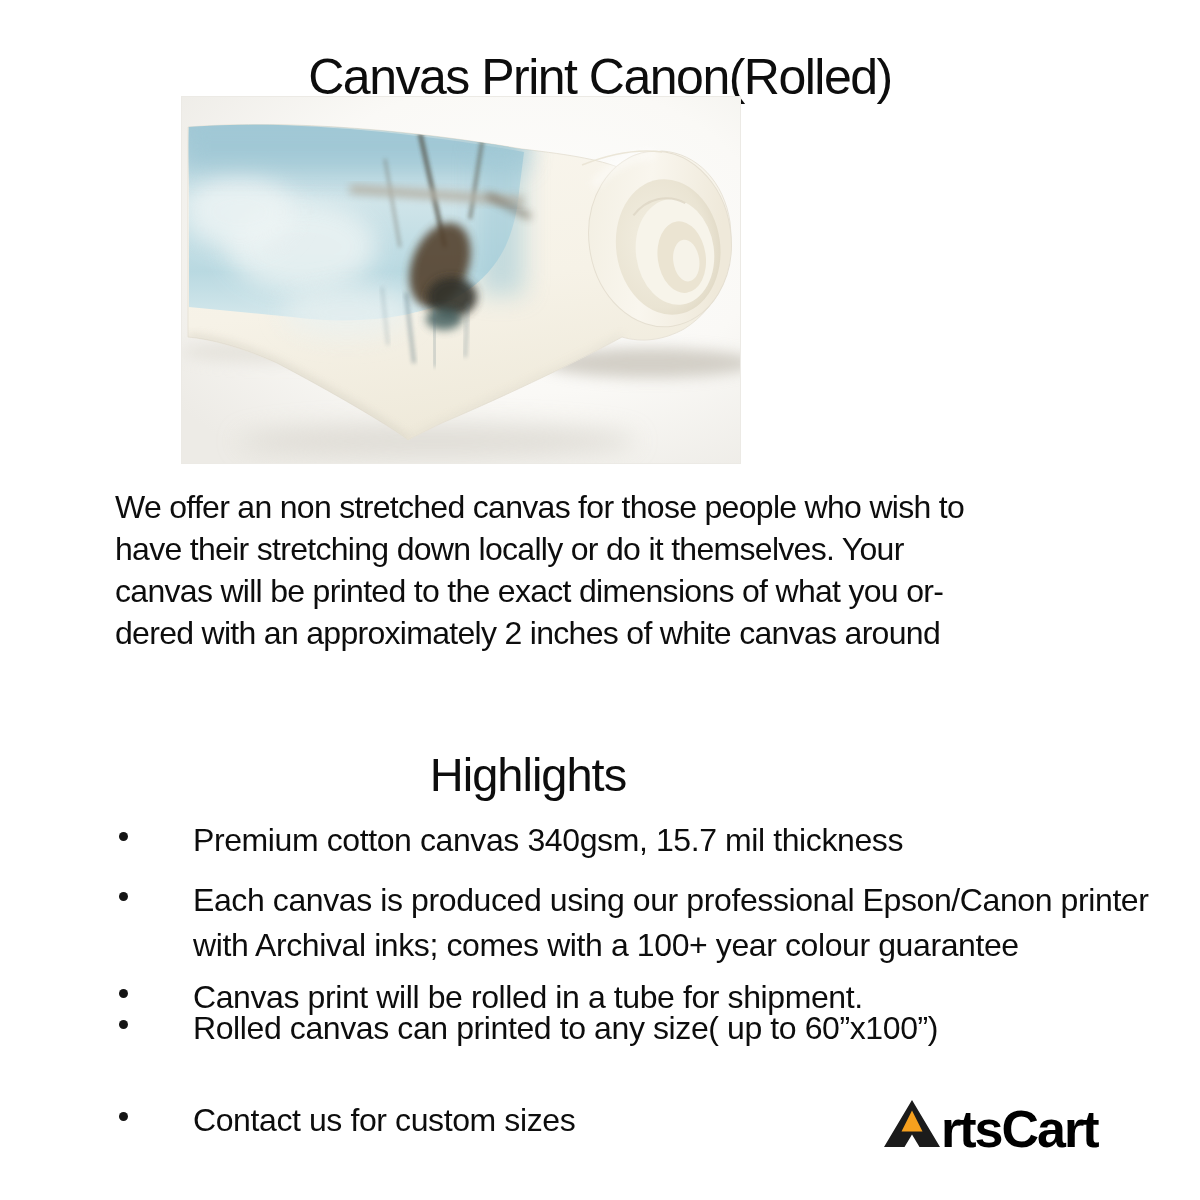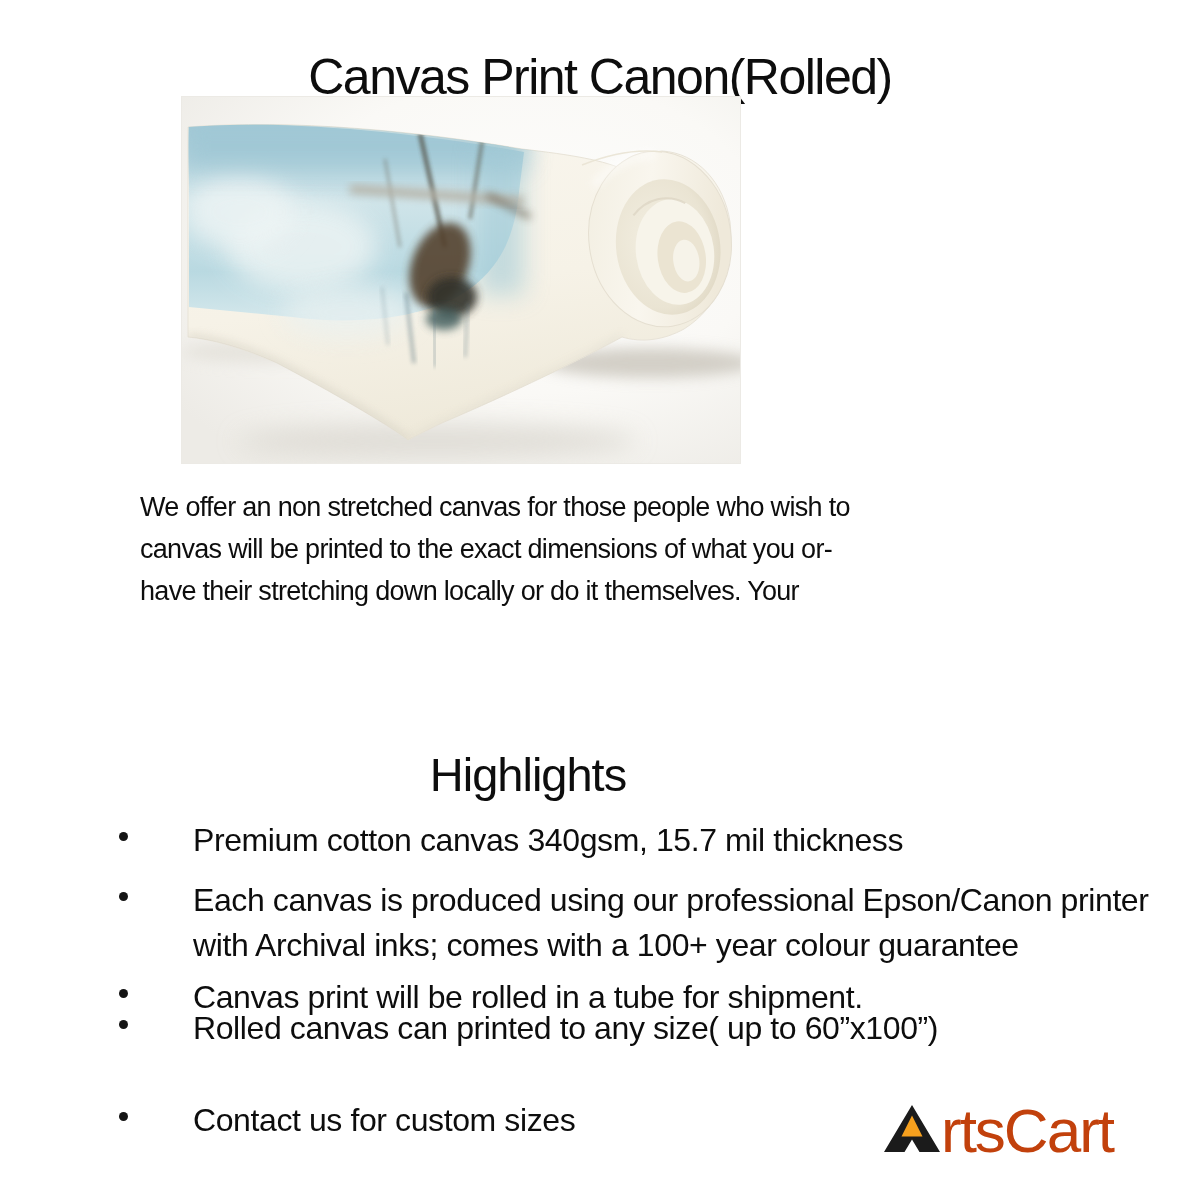--- a/index.html
+++ b/index.html
@@ -18,22 +18,22 @@
     white-space:nowrap;
   }
   .photo{
     position:absolute;left:181px;top:96px;width:558px;height:366px;margin:0;
     border:1px solid #eceae5;
     box-shadow:inset 0 1px 0 #dddbd6;
     background:#fbfaf8;
   }
   .photo svg{display:block;}
   .description{
-    position:absolute;left:140px;top:486px;
-    font-size:27px;line-height:42px;letter-spacing:-0.7px;
+    position:absolute;left:115px;top:486px;
+    font-size:32px;line-height:42px;letter-spacing:-0.7px;
     white-space:nowrap;
   }
   .highlights-heading{
     position:absolute;top:708px;left:0;width:1056px;
     text-align:center;
     font-size:47px;font-weight:400;letter-spacing:-1px;
   }
   .hl-item{
     position:absolute;left:119px;
     display:flex;align-items:flex-start;
@@ -49,22 +49,22 @@
     white-space:nowrap;
   }
   .hl-text span{display:block;}
   .i0{top:818px}
   .i1{top:878px}
   .i2{top:975px}
   .i3{top:1006px}
   .i4{top:1098px}
   .logo{
     position:absolute;left:884px;top:1100px;
-    font-size:62px;font-weight:400;line-height:1;letter-spacing:-2px;
-    color:#c2410c;white-space:nowrap;
+    font-size:52px;font-weight:700;line-height:1;letter-spacing:-2px;
+    color:#000000;white-space:nowrap;
   }
   .logo svg{vertical-align:baseline;margin-right:1px;}
   ul{margin:0;padding:0;}
 </style>
 </head>
 <body>
 
 <h1 class="page-title">Canvas Print Canon(Rolled)</h1>
 
 <figure class="photo">
@@ -157,22 +157,23 @@
       <ellipse cx="497" cy="163" rx="24" ry="36" fill="#ebe4d2"></ellipse>
       <ellipse cx="501" cy="167" rx="13" ry="21" fill="#f6f3e9"></ellipse>
       <path d="M420,80 C440,62 465,55 485,57" stroke="#ffffff" stroke-width="6" fill="none" opacity="0.75" filter="url(#b4)"></path>
     </g>
     <path d="M400,68 C430,56 458,52 480,55" stroke="#e9e3d4" stroke-width="1.5" fill="none" opacity="0.9"></path>
   </svg>
 </figure>
 
 <div class="description">
   <div>We offer an non stretched canvas for those people who wish to</div>
+  <div>have their stretching down locally or do it themselves. Your</div>
   <div>canvas will be printed to the exact dimensions of what you or-</div>
-  <div>have their stretching down locally or do it themselves. Your</div>
+  <div>dered with an approximately 2 inches of white canvas around</div>
 </div>
 
 <h2 class="highlights-heading">Highlights</h2>
 
 <ul>
   <li class="hl-item i0">
     <span class="bullet-dot"></span>
     <span class="hl-text">
       <span>Premium cotton canvas 340gsm, 15.7 mil thickness</span>
     </span>

